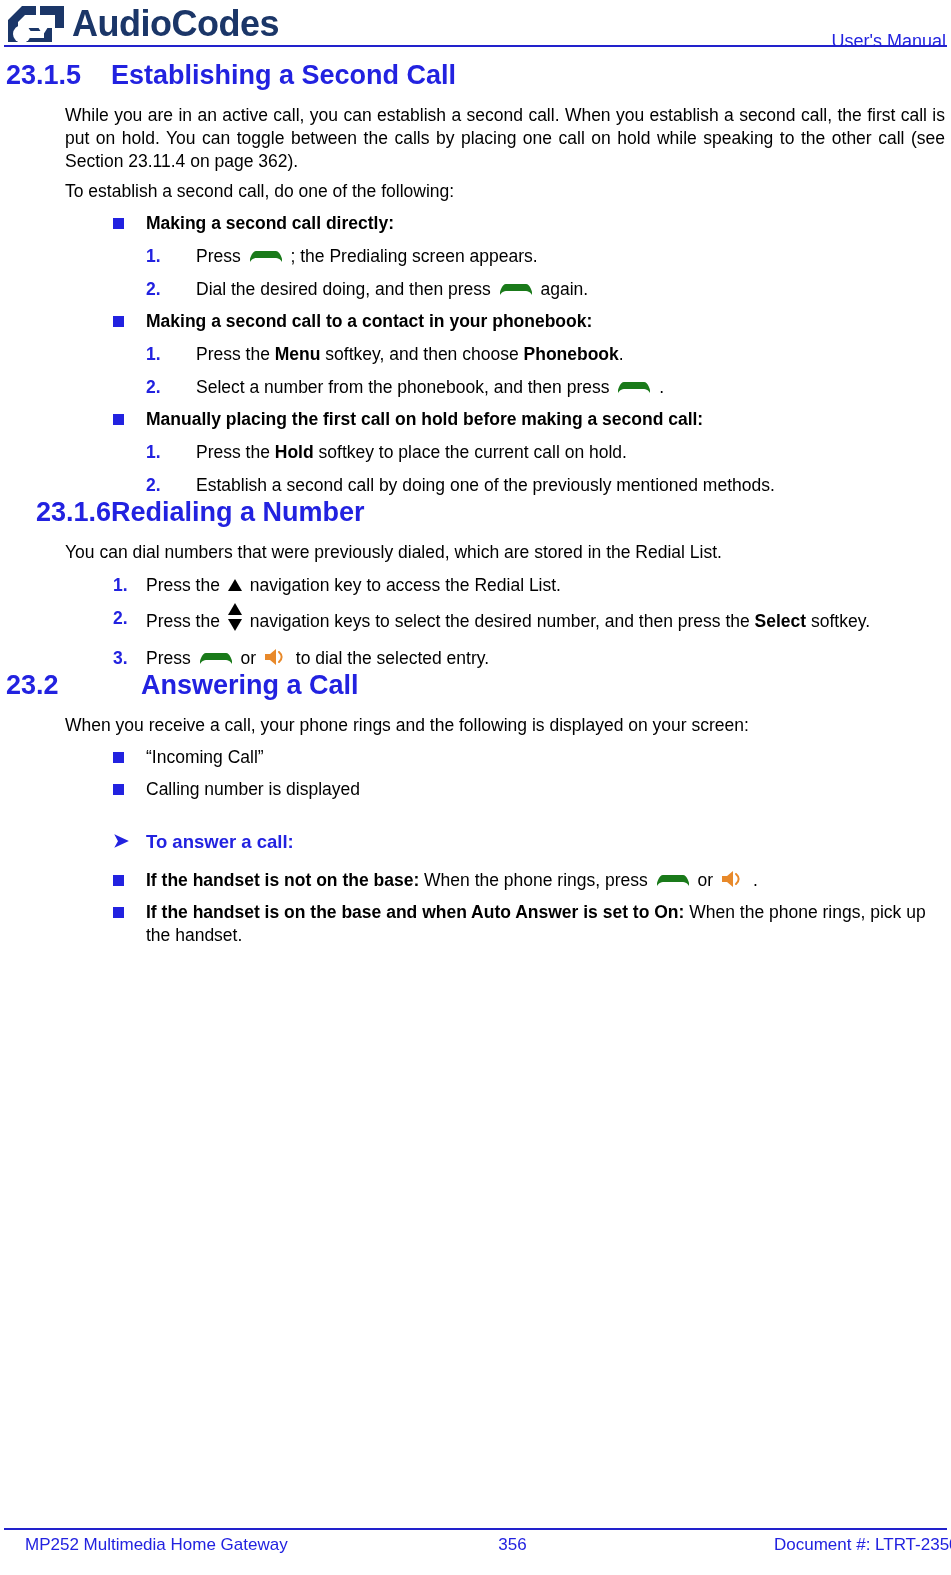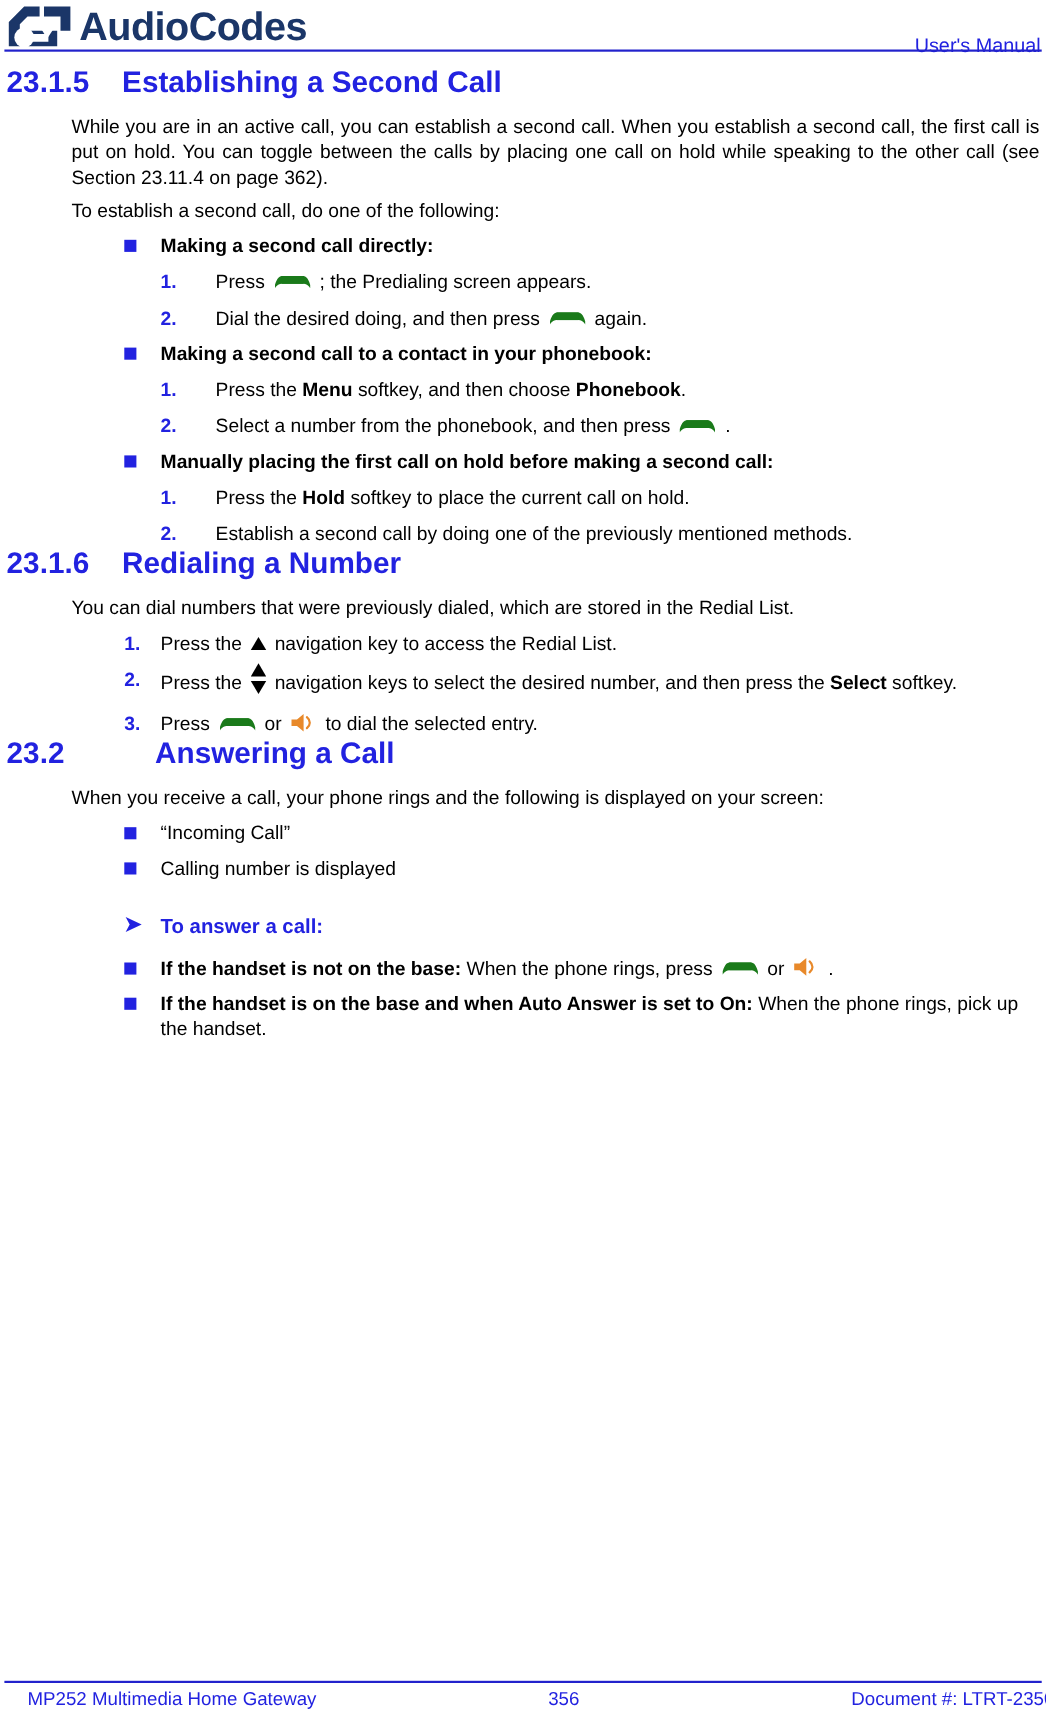--- a/index.html
+++ b/index.html
@@ -127,21 +127,21 @@
     gap: 30px;
   }
   h2.sec .num { width: 105px; flex: 0 0 105px; }
   h3.sec {
     font-size: 27px;
     padding-left: 6px;
   }
   h3.sec .num { width: 105px; flex: 0 0 105px; }
 
   .sec-23-1-5 { margin-top: 26px; }
-  .sec-23-1-6 { margin-top: 30px; }
+  .sec-23-1-6 { margin-top: 30px; text-align: right; }
   .sec-23-2   { margin-top: 36px; }
 
   p.body {
     margin: 0;
     font-size: 17.5px;
     line-height: 23px;
     color: #000;
     padding-left: 65px;
     padding-right: 6px;
     text-align: justify;

